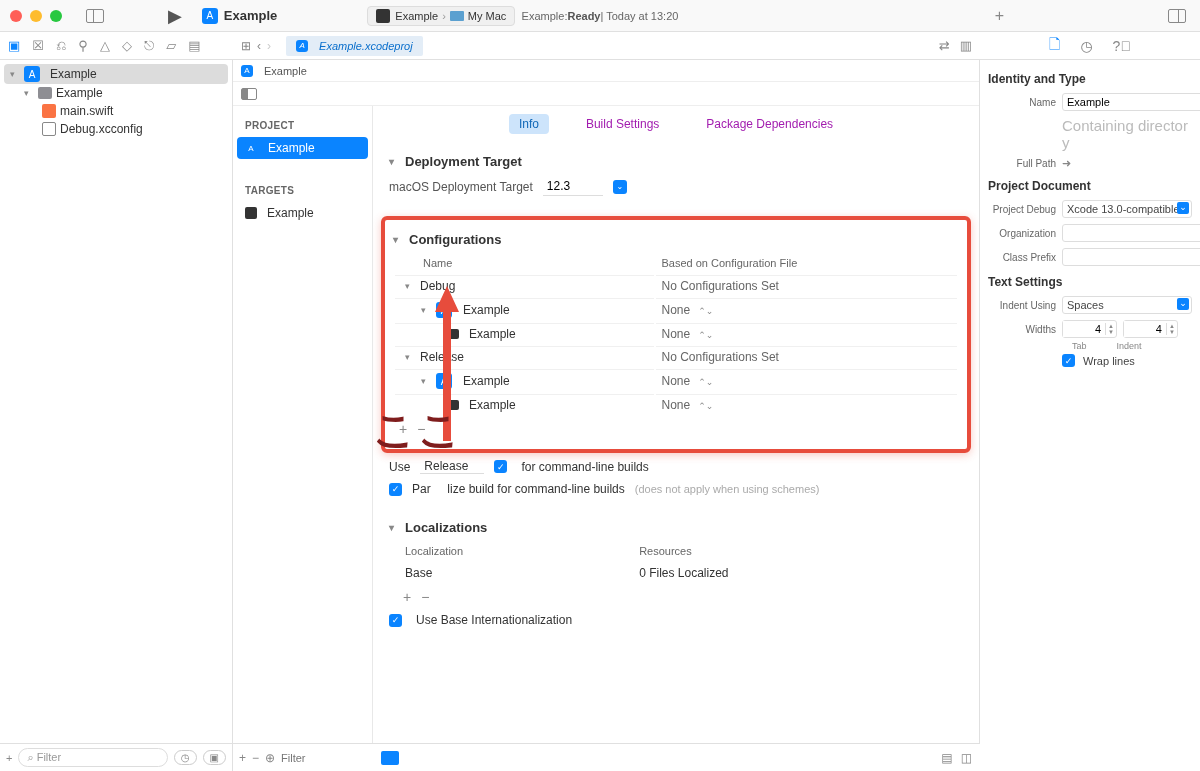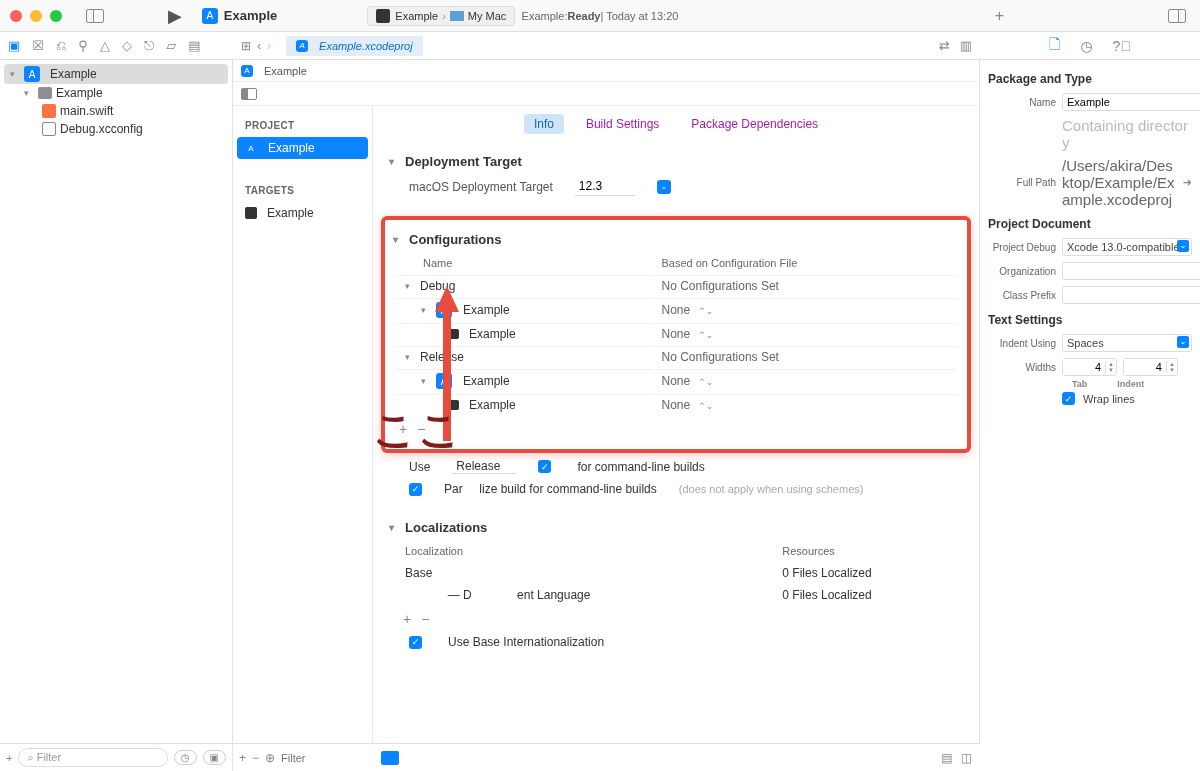--- a/index.html
+++ b/index.html
@@ -64,28 +64,28 @@
 .proj-sidebar { width: 140px; border-right: 1px solid #e8e8e8; padding: 8px 4px; }
 .proj-section { font-size: 10px; font-weight: 600; color: #666; padding: 6px 8px; letter-spacing: 0.3px; }
 .proj-item { display: flex; align-items: center; gap: 5px; padding: 4px 8px; font-size: 12px; border-radius: 4px; cursor: pointer; }
 .proj-item.selected { background: #0a84ff; color: #fff; }
 .proj-item .app-icon { width: 12px; height: 12px; font-size: 8px; }
 .proj-item .term-icon { width: 12px; height: 12px; }
 .proj-filter { position: absolute; bottom: 0; left: 233px; width: 140px; height: 28px; border-top: 1px solid #e0e0e0; display: flex; align-items: center; padding: 0 6px; gap: 6px; color: #888; background: #fff; }
 .proj-filter input { flex: 1; border: none; font-size: 11px; outline: none; }
 
 .settings { flex: 1; overflow: auto; padding: 0 16px; position: relative; }
-.tabs-row { display: flex; justify-content: center; gap: 12px; padding: 8px 0; font-size: 12px; }
+.tabs-row { display: flex; justify-content: center; gap: 27px; padding: 8px 0; font-size: 12px; }
 .seg-tab { padding: 3px 10px; color: #a21caf; cursor: pointer; }
 .seg-tab.active { background: #cde4fb; border-radius: 4px; color: #1168b8; }
 
 .section { margin: 8px 0 16px; }
 .sec-head { display: flex; align-items: center; gap: 6px; font-size: 13px; font-weight: 600; color: #333; padding: 4px 0; }
 .sec-head .disclosure { font-size: 10px; }
-.field-row { display: flex; align-items: center; gap: 22px; padding: 4px 0; margin-left: 20px; font-size: 12px; }
+.field-row { display: flex; align-items: center; gap: 10px; padding: 4px 0; margin-left: 0; font-size: 12px; }
 .field-label { color: #555; }
 .field-input { border: none; border-bottom: 1px solid #ddd; padding: 2px 4px; width: 60px; font-size: 12px; }
 .blue-drop { width: 14px; height: 14px; background: #0a84ff; border-radius: 3px; display: inline-flex; align-items: center; justify-content: center; color: #fff; font-size: 8px; }
 
 .config-box { border: 4px solid #e74c3c; border-radius: 6px; padding: 8px; margin: 4px -8px; box-shadow: 0 2px 8px rgba(231,76,60,0.3); }
 .config-table { width: 100%; font-size: 12px; }
 .config-table th { text-align: left; font-weight: 400; color: #666; padding: 4px 6px; font-size: 11px; }
 .config-table td { padding: 3px 6px; border-top: 1px solid #f0f0f0; }
 .cfg-row { display: flex; align-items: center; gap: 5px; }
 .cfg-none { color: #666; }
@@ -111,21 +111,21 @@
 .insp-label { width: 68px; text-align: right; color: #666; font-size: 10px; flex-shrink: 0; }
 .insp-val { flex: 1; border: 1px solid #ddd; border-radius: 3px; padding: 2px 4px; font-size: 11px; background: #fff; }
 .insp-select { flex: 1; border: 1px solid #ddd; border-radius: 3px; padding: 2px 4px; font-size: 11px; background: #fff; position: relative; }
 .insp-select.blue-end::after { content: "⌄"; position: absolute; right: 2px; top: 1px; background: #0a84ff; color: #fff; width: 12px; height: 12px; border-radius: 2px; text-align: center; font-size: 9px; line-height: 11px; }
 .insp-select.gray::after { content: "⌄"; position: absolute; right: 4px; top: 2px; color: #aaa; font-size: 9px; }
 .insp-static { flex: 1; font-size: 15px; color: #666; word-break: break-all; }
 .insp-chk { display: flex; align-items: center; gap: 4px; padding: 3px 0 3px 74px; }
 .stepper { display: flex; align-items: center; border: 1px solid #ddd; border-radius: 3px; }
 .stepper input { width: 42px; border: none; text-align: right; padding: 2px 4px; font-size: 11px; }
 .stepper-btns { display: flex; flex-direction: column; font-size: 6px; color: #888; border-left: 1px solid #ddd; padding: 0 2px; line-height: 6px; }
-.wid-labels { display: flex; gap: 30px; padding-left: 84px; font-size: 9px; color: #888; font-weight: bold; }
+.wid-labels { display: flex; gap: 30px; padding-left: 84px; font-size: 9px; color: #888; }
 
 .bottom-bar { position: absolute; bottom: 0; left: 233px; right: 0; height: 28px; border-top: 1px solid #e0e0e0; display: flex; align-items: center; padding: 0 8px; gap: 8px; background: #fff; }
 .bb-icon { width: 18px; height: 14px; background: #0a84ff; border-radius: 2px; }
 </style>
 </head>
 <body>
 
 <div class="titlebar">
   <div class="traffic">
     <div class="dot red"></div>
@@ -365,24 +365,20 @@
           <table class="loc-table">
             <tbody>
                 <tr>
                   <th>Localization</th>
                 <th>Resources</th>
                 </tr>
             <tr>
                   <td>Base</td>
                   <td>0 Files Localized</td>
                 </tr>
-            <tr>
-                  <td><span style="visibility:hidden">English</span> — D<span style="visibility:hidden">evelopm</span><span>ent Language</span></td>
-                  <td>0 Files Localized</td>
-                </tr>
           </tbody>
             </table>
           <div class="addremove" style="margin-left:8px">
             <span>+</span>
             <span>−</span>
           </div>
           <div class="field-row">
             <span class="chk">✓</span>
             <span>Use Base Internationalization</span>
           </div>
@@ -390,32 +386,31 @@
 
         <svg class="anno-arrow" viewBox="0 0 24 155">
           <polygon points="12,0 24,26 16,26 16,155 8,155 8,26 0,26" fill="#e74c3c"></polygon>
         </svg>
         <div class="anno-text">ここ</div>
       </div>
     </div>
   </div>
 
   <div class="inspector">
-    <div class="insp-section">Package and Type</div>
+    <div class="insp-section">Identity and Type</div>
     <div class="insp-row">
         <span class="insp-label">Name</span>
       <input class="insp-val" value="Example" style="">
       </div>
     <div class="insp-row">
         <span class="insp-label"></span>
       <span class="insp-static" style="color:#bbb">Containing directory</span>
       </div>
     <div class="insp-row">
         <span class="insp-label">Full Path</span>
-      <span class="insp-static">/Users/akira/Desktop/Example/Example.xcodeproj</span>
       <span style="color:#888">➜</span>
       </div>
 
     <div class="insp-section">Project Document</div>
     <div class="insp-row">
         <span class="insp-label">Project Debug</span>
       <div class="insp-select blue-end"><span>Xcode 13.0-compatible</span></div>
       </div>
     <div class="insp-row">
         <span class="insp-label">Organization</span>

